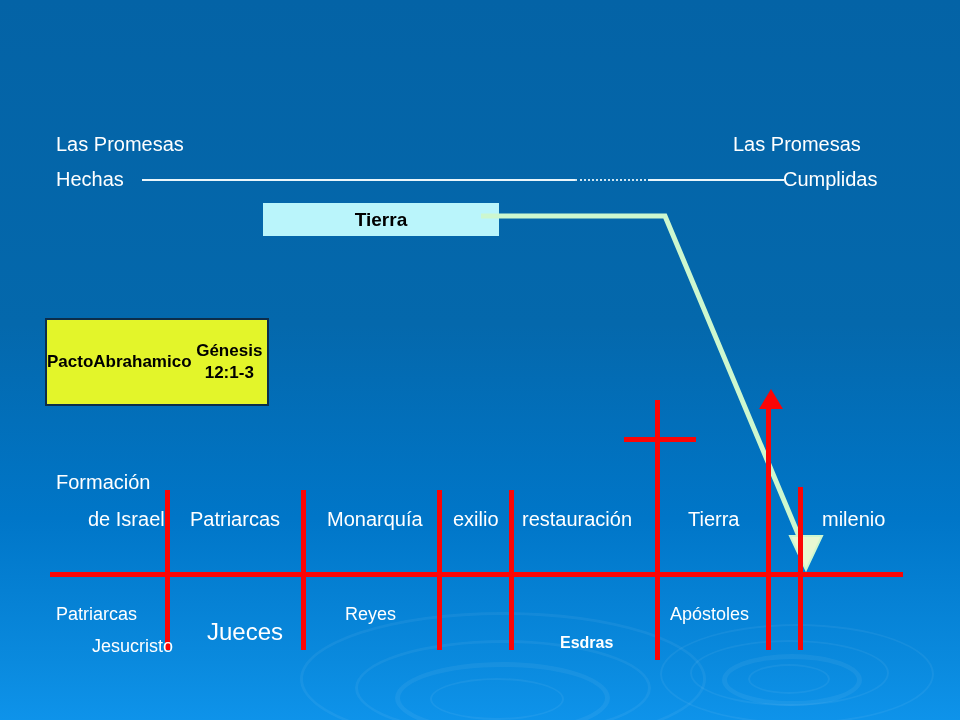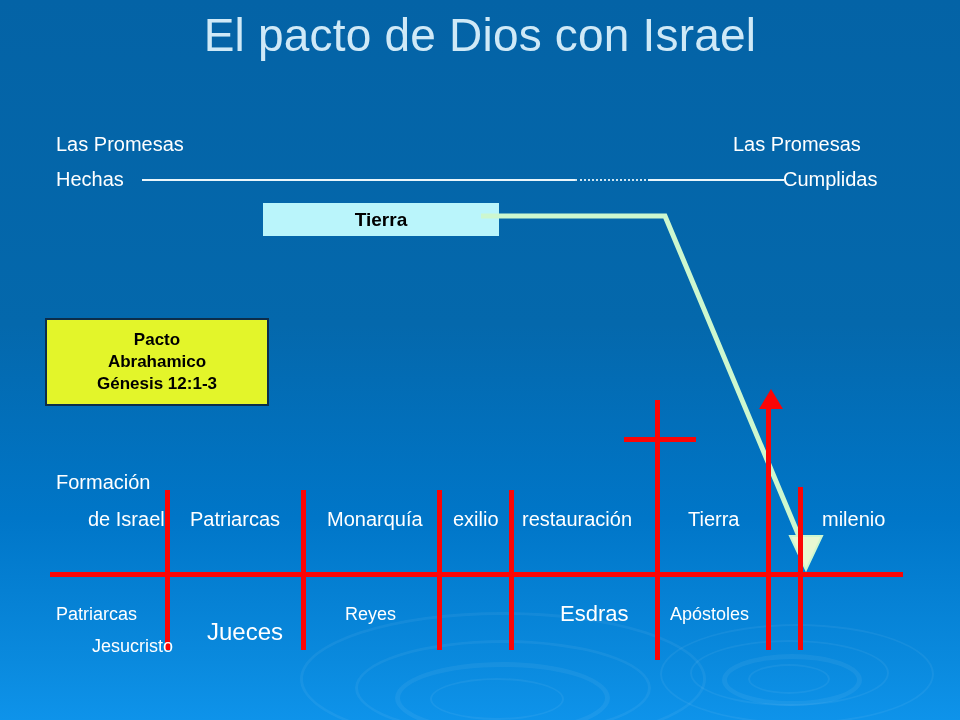--- a/index.html
+++ b/index.html
@@ -75,21 +75,21 @@
   .pacto-box {
     position: absolute;
     background: #e3f52a;
     border: 2px solid #0c2d4a;
     color: #000000;
     font-size: 17px;
     font-weight: bold;
     line-height: 22px;
     text-align: center;
     display: flex;
-    flex-direction: column;
+    flex-direction: row;
     align-items: center;
     justify-content: center;
   }
 
   
   .vline {
     position: absolute;
     width: 5px;
     background: #fc0505;
   }
@@ -129,21 +129,20 @@
 
   <div class="ripple r1" style="left:355px; top:640px; width:290px; height:90px;"></div>
   <div class="ripple r2" style="left:395px; top:662px; width:205px; height:62px;"></div>
   <div class="ripple r3" style="left:430px; top:678px; width:130px; height:38px;"></div>
   <div class="ripple r1" style="left:300px; top:612px; width:400px; height:128px;"></div>
   <div class="ripple r3" style="left:690px; top:640px; width:195px; height:62px;"></div>
   <div class="ripple r2" style="left:722px; top:654px; width:130px; height:42px;"></div>
   <div class="ripple r3" style="left:748px; top:664px; width:78px; height:26px;"></div>
   <div class="ripple r3" style="left:660px; top:624px; width:270px; height:96px;"></div>
 
-  <div class="title">El pacto de Dios con Israel</div>
 
   <div class="lbl" style="left:56px; top:130px;">Las Promesas</div>
   <div class="lbl" style="left:56px; top:165px;">Hechas</div>
 
   <div class="lbl" style="left:733px; top:130px;">Las Promesas</div>
   <div class="lbl" style="left:783px; top:165px;">Cumplidas</div>
 
   <div class="hline" style="left:142px; top:179px; width:433px;"></div>
   <div class="hline dashed" style="left:575px; top:179px; width:75px;"></div>
   <div class="hline" style="left:648px; top:179px; width:136px;"></div>
@@ -184,16 +183,16 @@
   <div class="lbl" style="left:327px; top:505px;">Monarquía</div>
   <div class="lbl" style="left:453px; top:505px;">exilio</div>
   <div class="lbl" style="left:522px; top:505px;">restauración</div>
   <div class="lbl" style="left:688px; top:505px;">Tierra</div>
   <div class="lbl" style="left:822px; top:505px;">milenio</div>
 
   <div class="lbl" style="left:56px; top:600px; font-size:18px;">Patriarcas</div>
   <div class="lbl" style="left:56px; top:632px; font-size:18px;margin-left:36px;">Jesucristo</div>
   <div class="lbl" style="left:207px; top:618px; font-size:24px;">Jueces</div>
   <div class="lbl" style="left:345px; top:600px; font-size:18px;">Reyes</div>
-  <div class="lbl" style="left:560px; top:600px; font-size:22px;">Esdras</div>
+  <div class="lbl" style="left:560px; top:629px; font-size:16px;font-weight:bold;">Esdras</div>
   <div class="lbl" style="left:670px; top:600px; font-size:18px;">Apóstoles</div>
 
 </div>
 
 </body></html>

